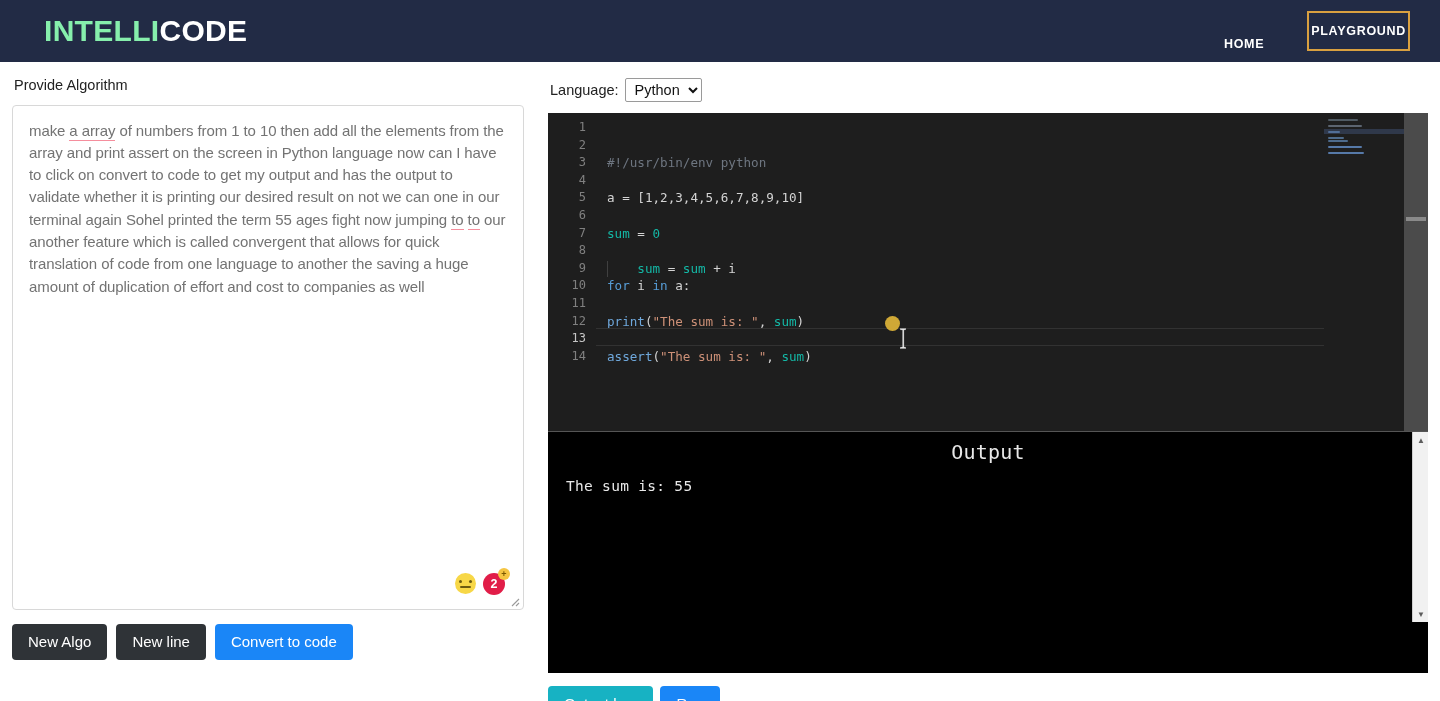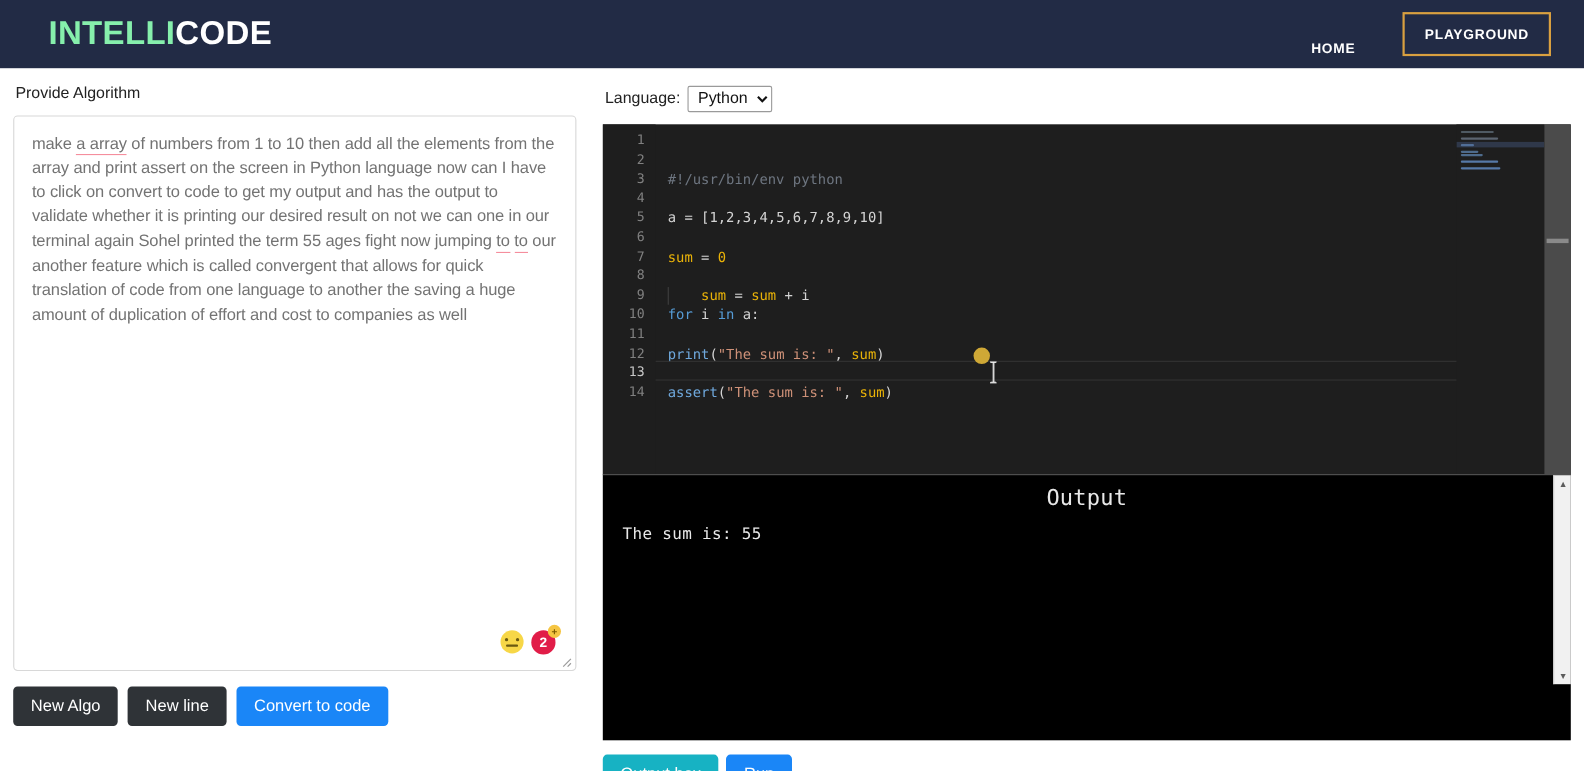--- a/index.html
+++ b/index.html
@@ -42,21 +42,21 @@
     letter-spacing: 0.7px;
     text-decoration: none;
     cursor: pointer;
   }
   .nav-btn {
     color: #ffffff;
     font-size: 12.5px;
     font-weight: 700;
     letter-spacing: 0.7px;
     border: 2px solid #d9a040;
-    padding: 11px 18px;
+    padding: 11px 2px;
     cursor: pointer;
     background: transparent;
   }
 
   
   #main {
     display: flex;
     padding: 0;
     height: 639px;
   }
@@ -245,21 +245,21 @@
     font-size: 12.6px;
     line-height: 17.6px;
     color: #d4d4d4;
     white-space: pre;
     height: 17.6px;
     position: relative;
   }
   .tk-comment-gray { color: #6e7681; }
   .tk-kw { color: #569cd6; }
   .tk-fn { color: #6fa8dc; }
-  .tk-var { color: #eab308; }
+  .tk-var { color: #14b8a6; }
   .tk-str { color: #ce9178; }
   .tk-op { color: #d4d4d4; }
   .tk-punc { color: #d4d4d4; }
   .indent-guide {
     position: absolute;
     left: 0px;
     top: 1px;
     width: 1px;
     height: 16px;
     background: #404040;

